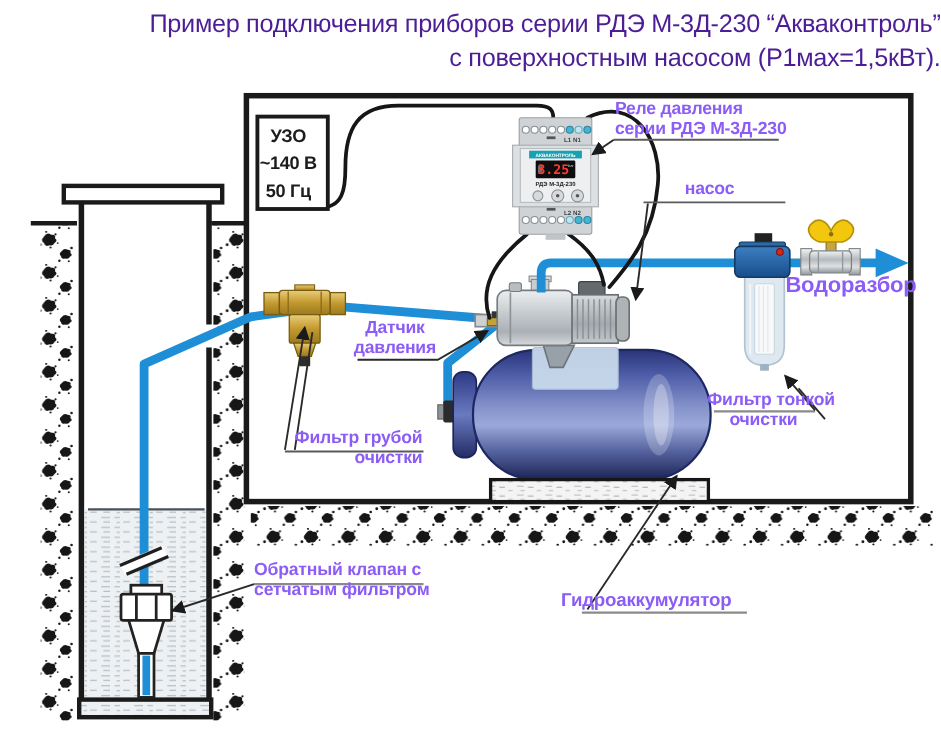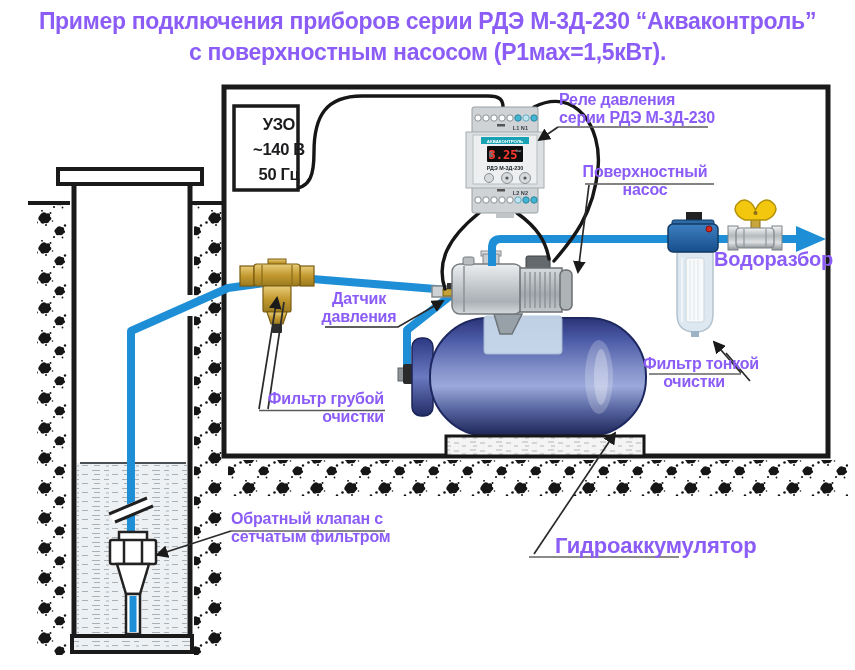--- a/index.html
+++ b/index.html
@@ -1,24 +1,24 @@
 <!DOCTYPE html>
 <html><head>
 <meta charset="utf-8">
 <style>
   html,body{margin:0;padding:0;background:#fff;}
   .stage{position:relative;width:855px;height:670px;background:#fff;overflow:hidden;
          font-family:"Liberation Sans",sans-serif;}
   .stage svg{position:absolute;left:0;top:0;}
-  .title{position:absolute;left:0;top:6px;width:100%;text-align:center;
-         font-weight:bold;color:#8b5cf6;font-size:23px;line-height:31px;letter-spacing:-0.3px;}
+  .title{position:absolute;left:0;top:6px;width:100%;text-align:right;
+         font-weight:normal;color:#4c1d95;font-size:23px;line-height:31px;letter-spacing:-0.3px;}
   .lbl{position:absolute;font-weight:bold;color:#8b5cf6;font-size:16px;line-height:18px;
        letter-spacing:-0.2px;white-space:nowrap;}
   .lbl.center{text-align:center;}
-  .uzo-text{position:absolute;left:253px;top:112px;width:52px;text-align:center;
+  .uzo-text{position:absolute;left:236px;top:112px;width:52px;text-align:center;
             font-weight:bold;color:#1c1c1e;font-size:16.5px;line-height:25px;letter-spacing:-0.3px;}
   svg text{font-family:"Liberation Sans",sans-serif;}
   svg text.mono{font-family:"DejaVu Sans Mono",monospace;}
 </style>
 </head>
 <body>
 
 <div class="stage">
 
 <svg width="855" height="670" viewBox="0 0 855 670">
@@ -283,21 +283,20 @@
   <div>~140 В</div>
   <div>50 Гц</div>
 </div>
 
 <div class="lbl" style="left:559px;top:91px;">
   <div>Реле давления</div>
   <div>серии РДЭ М-3Д-230</div>
 </div>
 
 <div class="lbl center" style="left:577px;top:163px;width:136px;">
-  <div>Поверхностный</div>
   <div>насос</div>
 </div>
 
 <div class="lbl" style="left:714px;top:250px;font-size:20px;">Водоразбор</div>
 
 <div class="lbl center" style="left:316px;top:290px;width:86px;">
   <div>Датчик</div>
   <div>давления</div>
 </div>
 
@@ -309,15 +308,15 @@
 <div class="lbl center" style="left:643px;top:355px;width:102px;">
   <div>Фильтр тонкой</div>
   <div>очистки</div>
 </div>
 
 <div class="lbl" style="left:231px;top:510px;">
   <div>Обратный клапан с</div>
   <div>сетчатым фильтром</div>
 </div>
 
-<div class="lbl" style="left:555px;top:537px;font-size:22px;">Гидроаккумулятор</div>
+<div class="lbl" style="left:510px;top:537px;font-size:17px;">Гидроаккумулятор</div>
 
 </div>
 
 </body></html>

